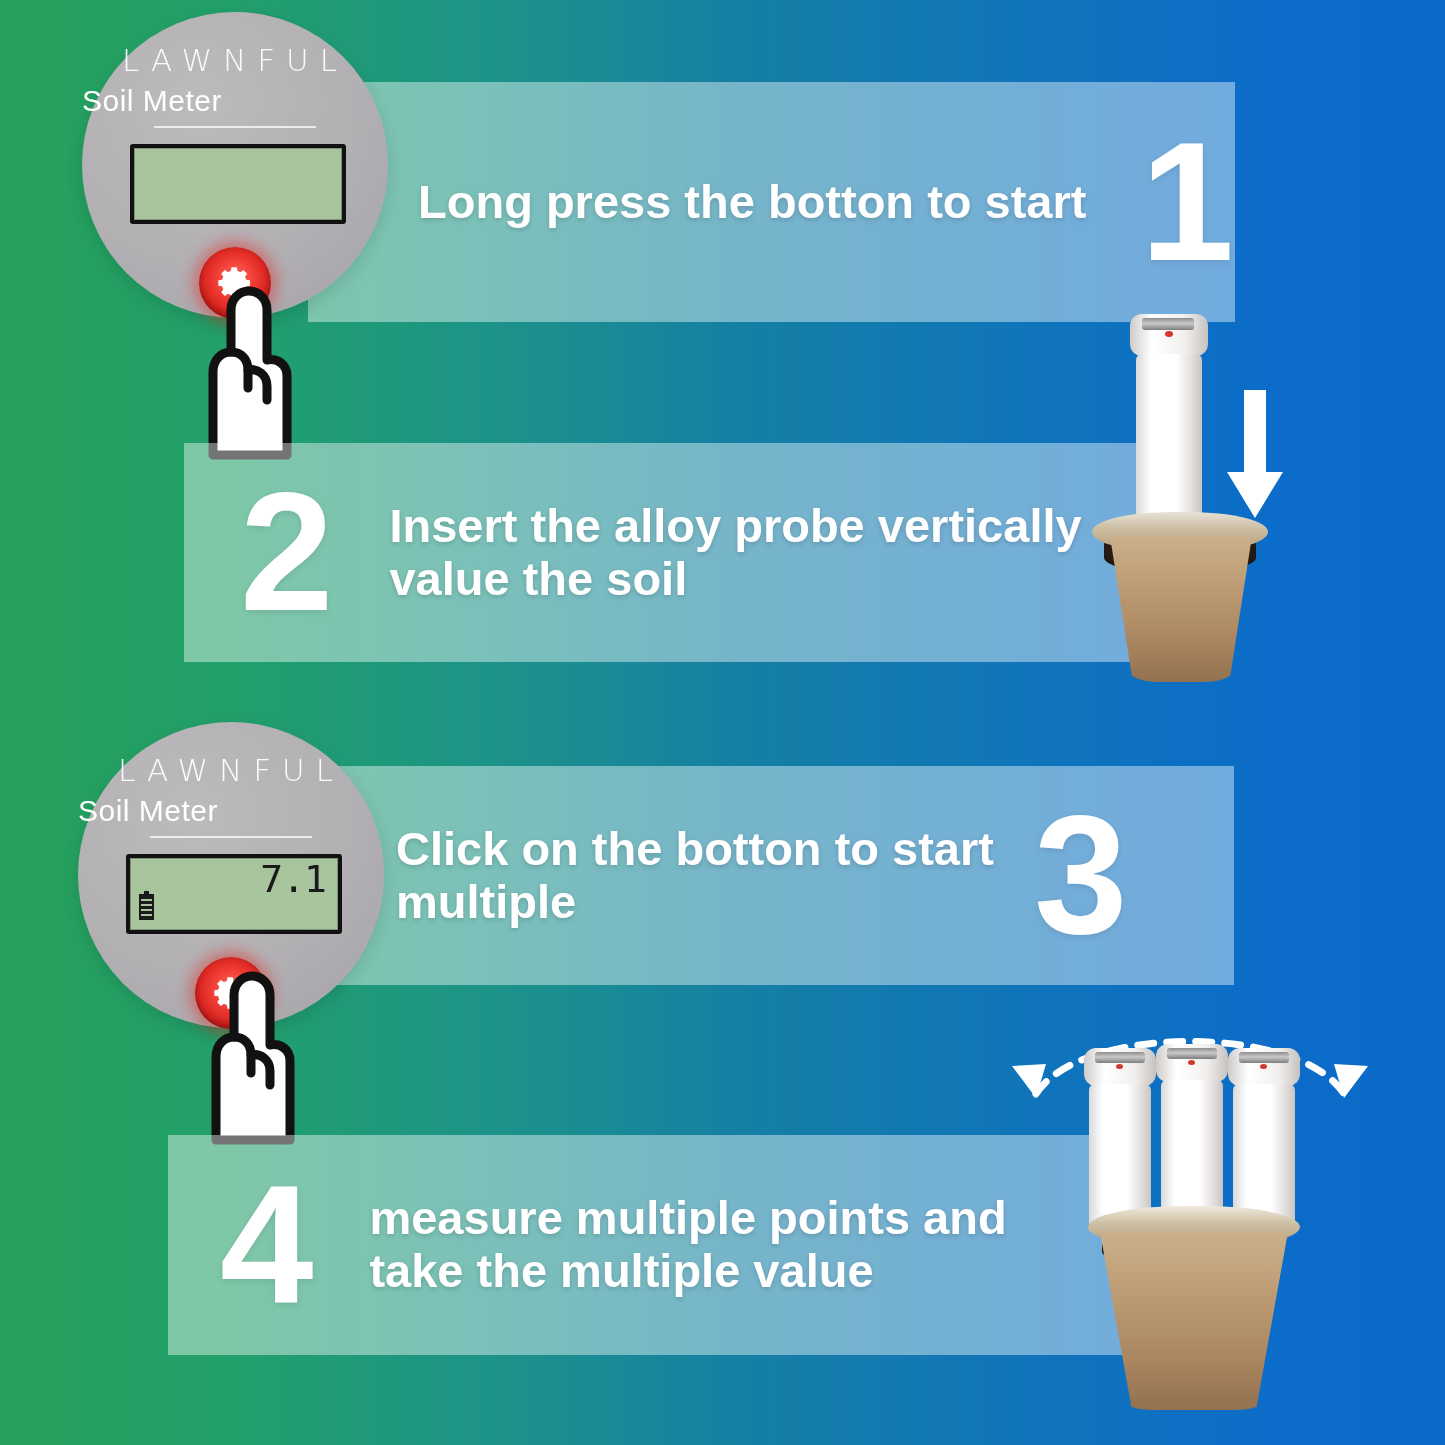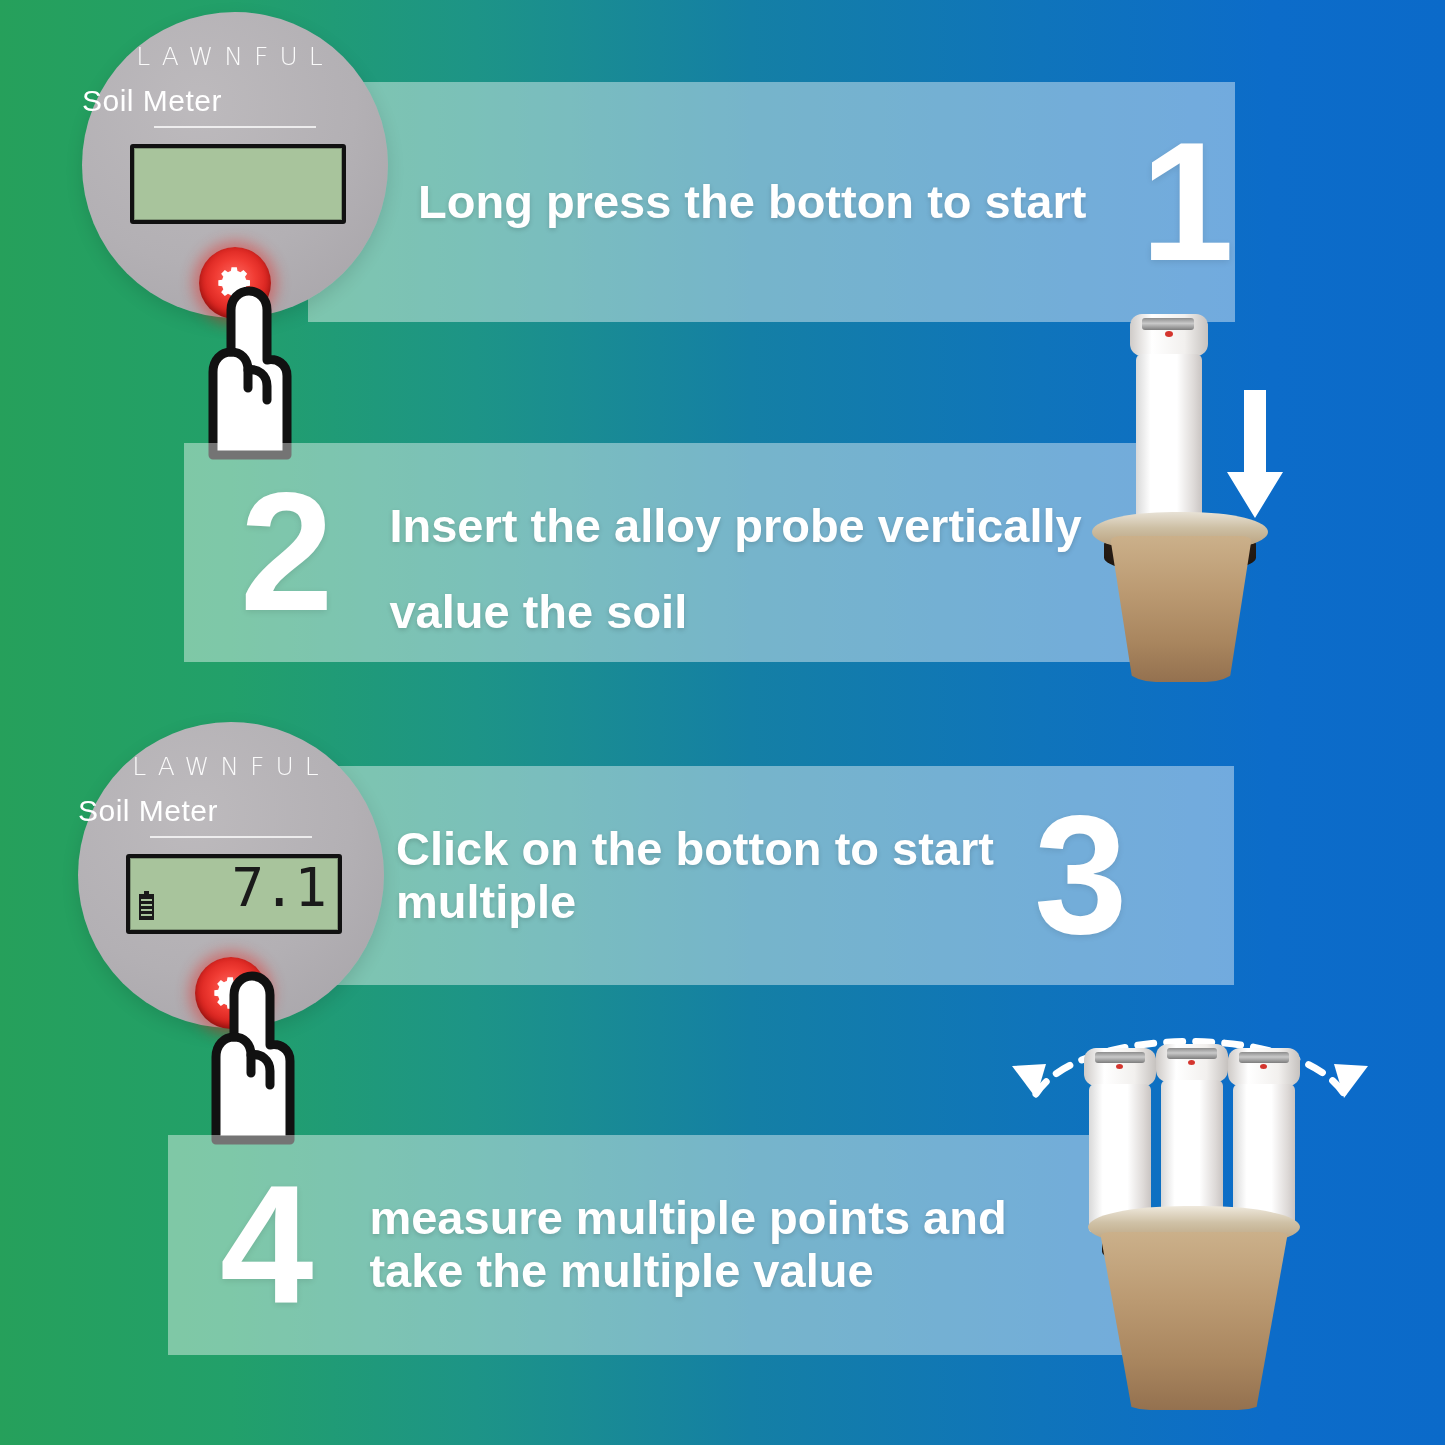--- a/index.html
+++ b/index.html
@@ -36,58 +36,58 @@
     font-weight:600;
     font-size:47px;
     line-height:1.12;
     letter-spacing:0px;
     text-shadow:0 2px 5px rgba(0,0,0,0.16);
     flex:0 0 auto;
   }
   .band-1 .step-text{margin-left:110px;}
   .band-1 .step-num{margin-left:54px;}
   .band-2 .step-num{margin-left:56px;}
-  .band-2 .step-text{margin-left:58px;max-width:680px;margin-top:33px;}
+  .band-2 .step-text{margin-left:58px;max-width:680px;}
   .band-3 .step-text{margin-left:96px;max-width:600px;}
   .band-3 .step-num{margin-left:40px;}
   .band-4 .step-num{margin-left:52px;}
   .band-4 .step-text{margin-left:58px;max-width:620px;}
 
   
   .meter{
     position:absolute;width:306px;height:306px;border-radius:50%;
     background:radial-gradient(circle at 38% 30%,#bdbabd 0%,#b3b0b4 55%,#a5a2a7 100%);
     box-shadow:0 6px 18px rgba(0,0,0,0.12);
   }
   .meter-1{left:82px;top:12px;}
   .meter-2{left:78px;top:722px;}
 
   .brand{
     position:absolute;left:0;right:0;top:30px;text-align:center;
-    color:#ffffff;font-size:25px;letter-spacing:11px;
+    color:#ffffff;font-size:31px;letter-spacing:11px;
     font-weight:300;font-family:"DejaVu Sans", sans-serif;
     opacity:.95;
   }
   .brand-sub{
     position:absolute;left:0;right:0;top:72px;text-align:left;
     color:#ffffff;font-size:30px;font-weight:500;letter-spacing:.5px;
   }
   .brand-rule{
     position:absolute;left:72px;width:162px;top:114px;height:2px;
     background:rgba(255,255,255,.75);
   }
   .lcd{
     position:absolute;left:48px;top:132px;width:208px;height:72px;
     background:#a8c49c;border:4px solid #111;border-radius:3px;
     box-shadow:inset 0 0 0 1px rgba(0,0,0,.25);
   }
   .lcd-value{
     position:absolute;right:12px;top:2px;
     font-family:"DejaVu Sans Mono", monospace;
-    font-size:54px;color:#1a1a1a;letter-spacing:-1px;line-height:1.05;
+    font-size:38px;color:#1a1a1a;letter-spacing:-1px;line-height:1.05;
     font-weight:400;
   }
   .lcd-batt{
     position:absolute;left:9px;bottom:10px;width:11px;height:22px;
     border:2px solid #1a1a1a;
     background:repeating-linear-gradient(#1a1a1a 0 3px,#a8c49c 3px 5px);
   }
   .lcd-batt:after{
     content:"";position:absolute;left:3px;top:-5px;width:5px;height:3px;background:#1a1a1a;
   }

